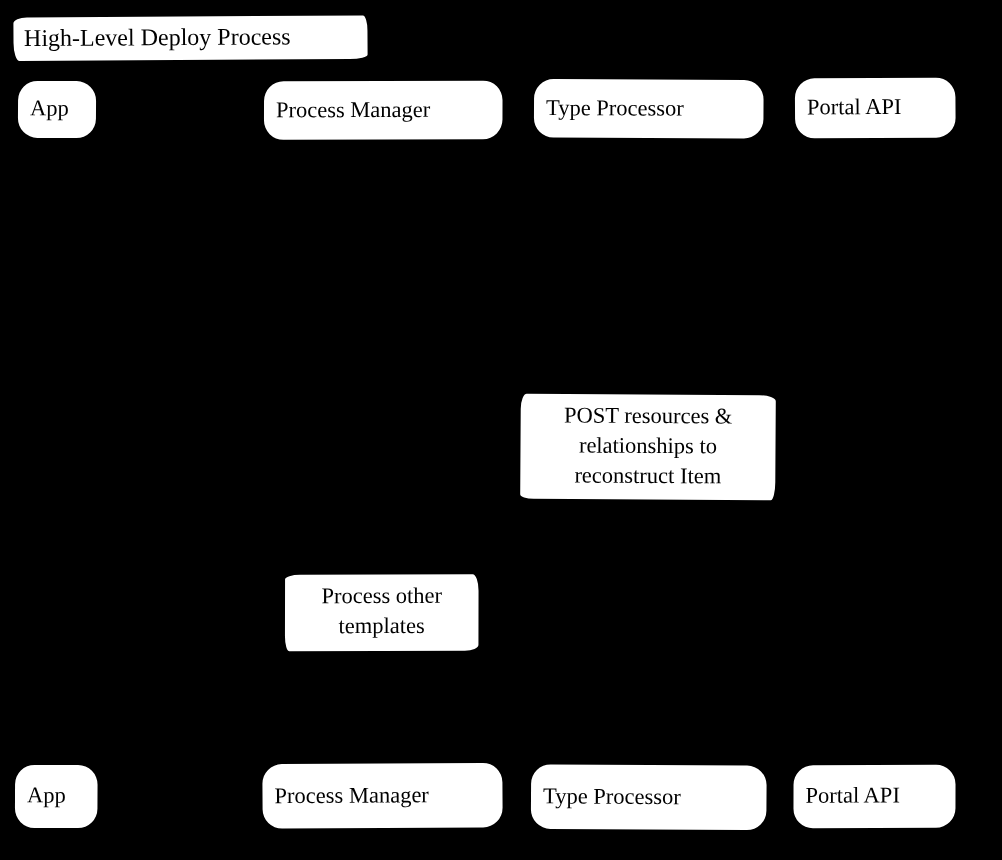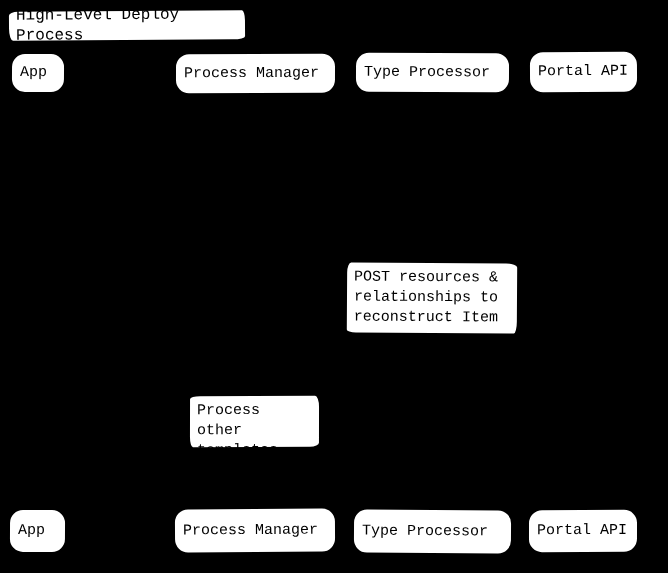--- a/index.html
+++ b/index.html
@@ -6,22 +6,23 @@
     margin: 0;
     padding: 0;
     background: #000000;
   }
   .stage {
     position: relative;
     width: 668px;
     height: 573px;
     background: #000000;
     overflow: hidden;
-    font-family: Liberation Mono, monospace;
+    font-family: Liberation Serif, serif;
     color: #000000;
+    text-align: center;
   }
   .box {
     position: absolute;
     background: #ffffff;
     color: #000000;
     box-sizing: border-box;
     display: flex;
     align-items: center;
     font-size: 15px;
     line-height: 1.2;
@@ -56,21 +57,21 @@
   <div class="box sk2 actor-box" style="left:12px; top:54px; width:52px; height:38px;">App</div>
 
   <div class="box sk3 actor-box" style="left:176px; top:54px; width:159px; height:39px;">Process Manager</div>
 
   <div class="box sk4 actor-box" style="left:356px; top:53px; width:153px; height:39px;">Type Processor</div>
 
   <div class="box sk1 actor-box" style="left:530px; top:52px; width:107px; height:40px;">Portal API</div>
 
   <div class="box sk2 note-box" style="left:347px; top:263px; width:170px; height:70px;">POST resources &amp; relationships to reconstruct Item</div>
 
-  <div class="box sk3 note-box" style="left:190px; top:396px; width:129px; height:51px;">Process other templates</div>
+  <div class="box sk3 note-box" style="left:190px; top:383px; width:129px; height:51px;">Process other templates</div>
 
   <div class="box sk4 actor-box" style="left:10px; top:510px; width:55px; height:42px;">App</div>
 
   <div class="box sk1 actor-box" style="left:175px; top:509px; width:160px; height:43px;">Process Manager</div>
 
   <div class="box sk2 actor-box" style="left:354px; top:510px; width:157px; height:43px;">Type Processor</div>
 
   <div class="box sk3 actor-box" style="left:529px; top:510px; width:108px; height:42px;">Portal API</div>
 
 </div>

